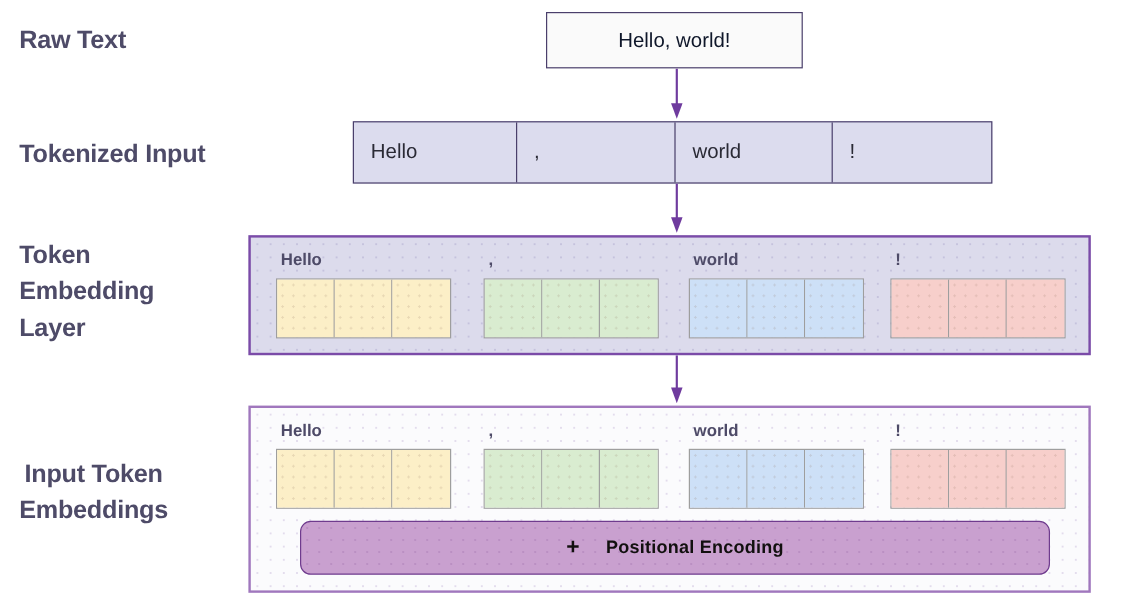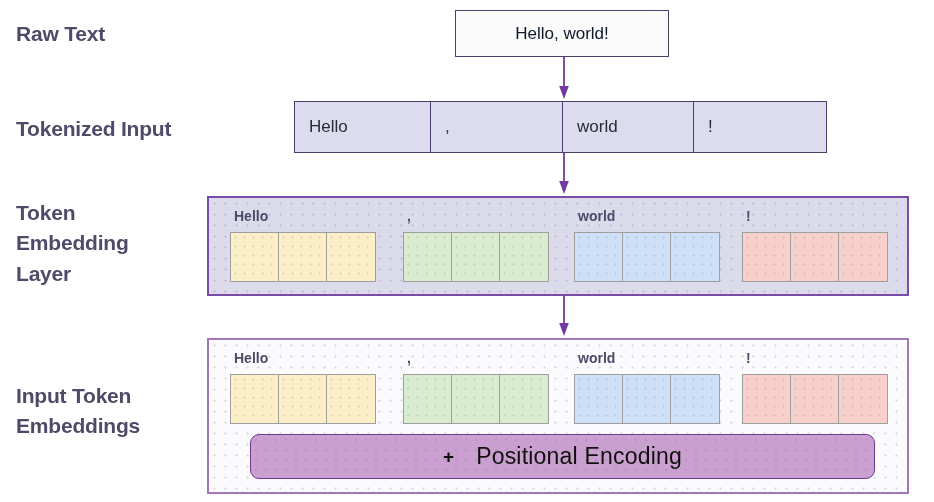--- a/index.html
+++ b/index.html
@@ -28,21 +28,21 @@
     color: #4e4b68;
     font-weight: bold;
     font-size: 21px;
     line-height: 1.45;
     letter-spacing: -0.2px;
     white-space: pre-line;
   }
   #label-raw-text      { left: 16px; top: 19px; }
   #label-tokenized     { left: 16px; top: 114px; }
   #label-token-embed   { left: 16px; top: 198px; }
-  #label-input-embed   { left: 16px; top: 381px; }
+  #label-input-embed   { left: 16px; top: 381px; text-align: center; }
 
   
   #raw-text-box {
     position: absolute;
     left: 455px; top: 10px;
     width: 214px; height: 47px;
     box-sizing: border-box;
     border: 1.6px solid #4a3f6b;
     background: #fafafa;
     display: flex;
@@ -153,22 +153,22 @@
     align-items: center;
     justify-content: center;
     gap: 22px;
   }
   #positional-plus-sign {
     font-size: 19px;
     font-weight: bold;
     color: #12100f;
   }
   #positional-encoding-label {
-    font-size: 23px;
-    font-weight: normal;
+    font-size: 15px;
+    font-weight: bold;
     color: #12100f;
     letter-spacing: 0.2px;
   }
 </style>
 </head>
 <body>
 
 <div class="stage">
 
   <div class="row-label" id="label-raw-text">Raw Text</div>

